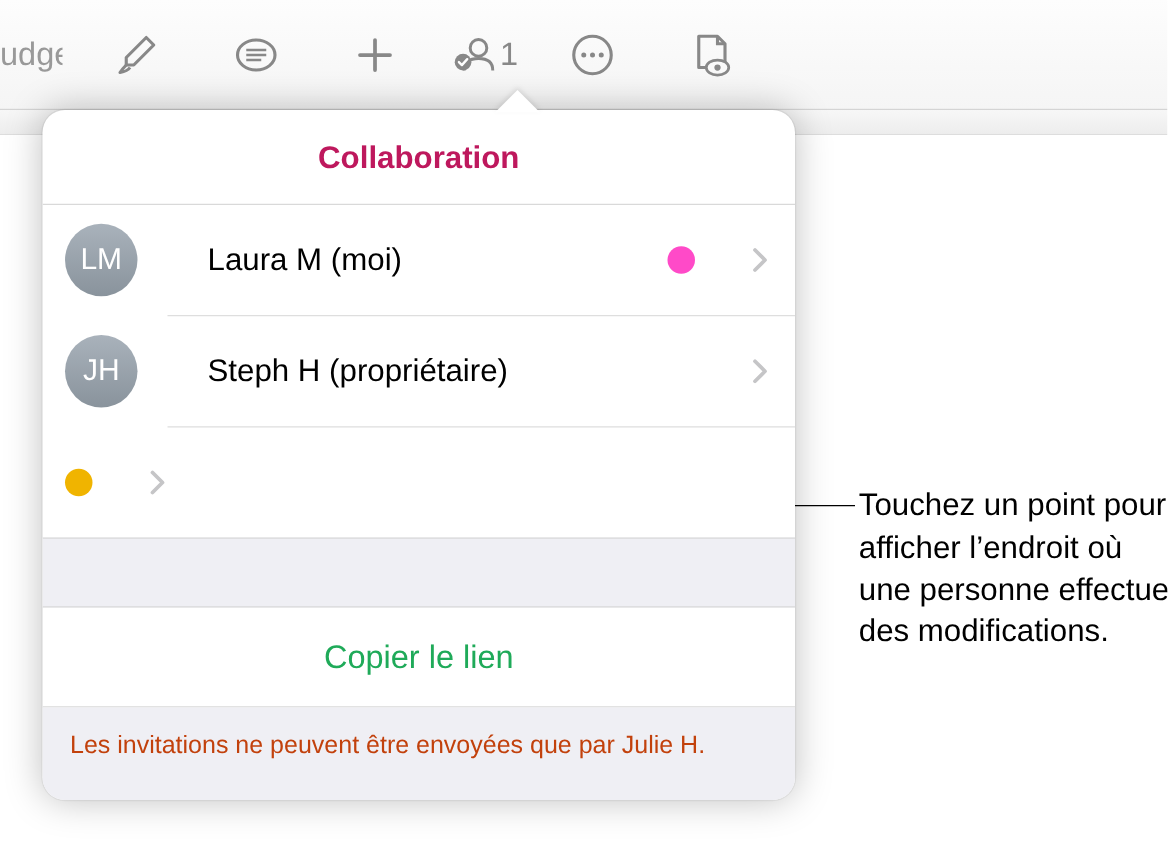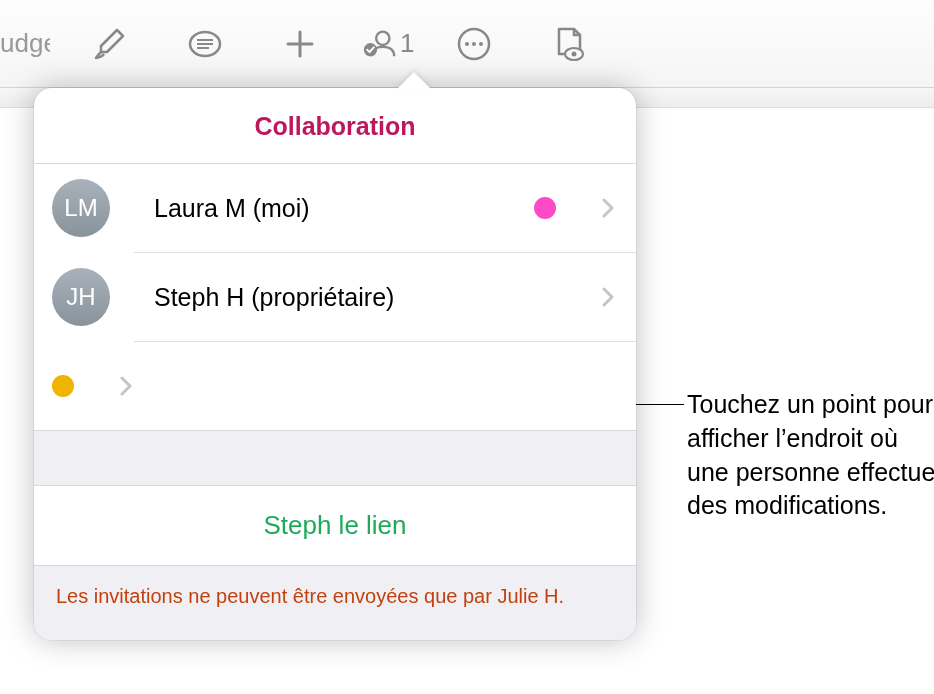--- a/index.html
+++ b/index.html
@@ -109,21 +109,21 @@
       justify-content: center;
       color: #fff;
       font-size: 24px;
       font-weight: 400;
       flex-shrink: 0;
       background: linear-gradient(#a9b2bb, #89939c);
     }
     .participant-name {
       font-size: 25px;
       color: #000;
-      margin-left: 12px;
+      margin-left: 24px;
       flex-grow: 1;
     }
     .status-dot {
       width: 22px;
       height: 22px;
       border-radius: 50%;
       margin-right: 14px;
       cursor: pointer;
     }
     .chevron {
@@ -253,19 +253,19 @@
         <div class="participant-row">
           <div class="status-dot" style="background: rgb(240, 180, 0);"></div>
           <div class="chevron">
             <svg width="12" height="20" viewBox="0 0 12 20">
               <path d="M2 2 L10 10 L2 18" fill="none" stroke="#c5c5c7" stroke-width="3" stroke-linecap="round" stroke-linejoin="round"></path>
             </svg>
           </div>
         </div>
       </div>
     <div class="section-gap"></div>
-    <div class="copy-link-row">Steph le lien</div>
+    <div class="copy-link-row">Copier le lien</div>
     <div class="footer-note">Les invitations ne peuvent être envoyées que par Julie H.</div>
   </div>
 </div>
 
 <div class="annotation-line"></div>
 <div class="annotation">Touchez un point pour afficher l’endroit où une personne effectue des modifications.</div>
 
 </body></html>

